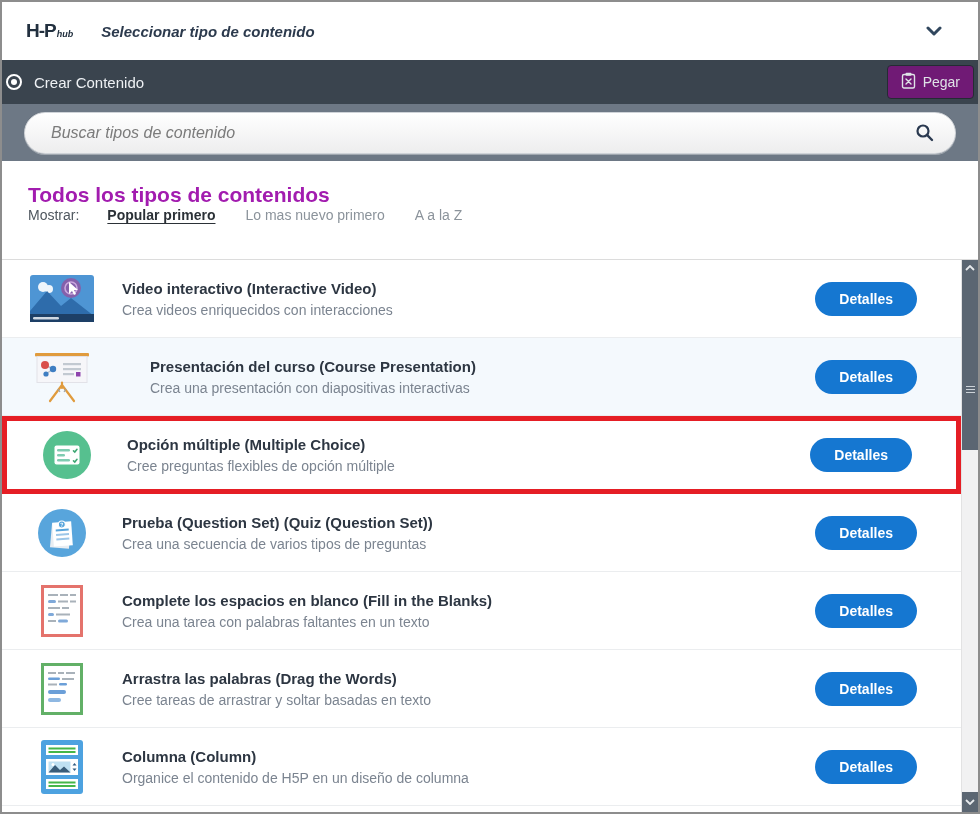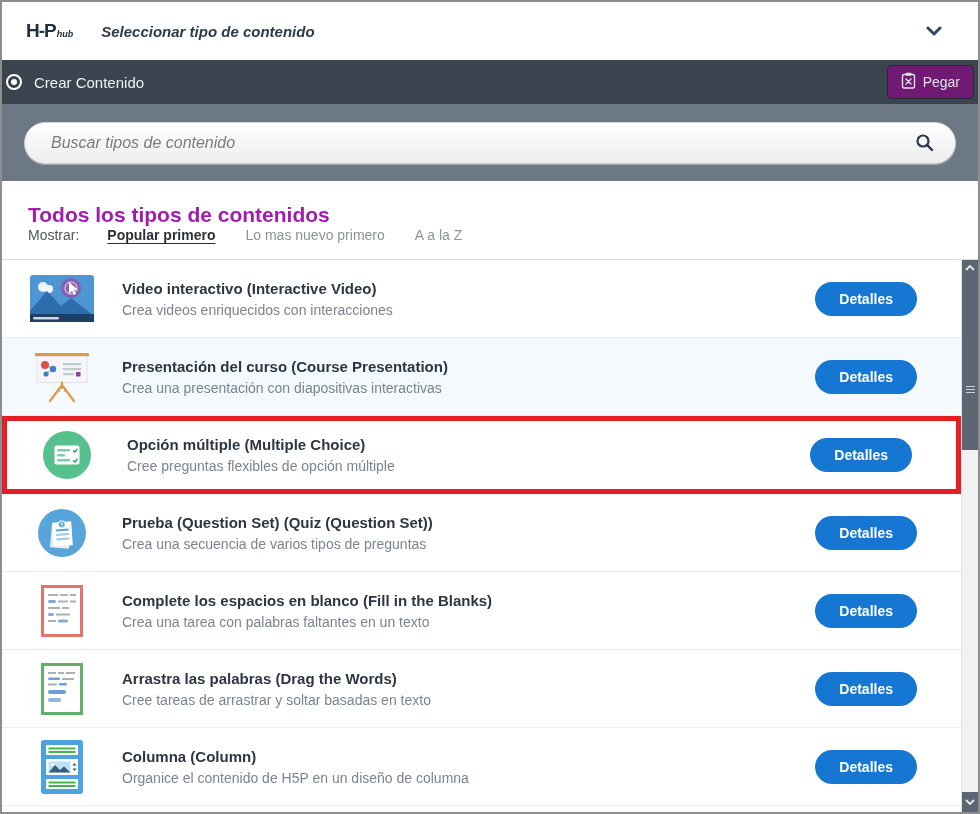--- a/index.html
+++ b/index.html
@@ -15,42 +15,42 @@
 
   
   .createbar { height:44px; background:#3a444e; display:flex; align-items:center; padding:0 4px; }
   .radio-icon { width:16px; height:16px; border:2px solid #fff; border-radius:50%; position:relative; flex:none; }
   .radio-icon::after { content:""; position:absolute; left:3px; top:3px; width:6px; height:6px; background:#fff; border-radius:50%; }
   .create-label { color:#eef1f4; font-size:15px; margin-left:12px; }
   .paste-btn { margin-left:auto; background:#701a75; border:1px solid #242c33; border-radius:4px; color:#dfe3e7;
                font-size:14px; padding:6px 13px; display:flex; align-items:center; gap:7px; cursor:pointer; }
 
   
-  .searchbar { height:77px; background:#6d7885; display:flex; align-items:center; padding:0 22px; }
+  .searchbar { height:57px; background:#6d7885; display:flex; align-items:center; padding:0 22px; }
   .search-wrap { position:relative; flex:1; height:42px; border-radius:21px;
                  box-shadow:0 1px 0 rgba(255,255,255,.35), inset 0 1px 2px rgba(0,0,0,.25); }
   .search-input { width:100%; height:42px; border-radius:21px; border:1px solid #cfd3d8; outline:none;
                   background:linear-gradient(#ffffff,#ededee); padding:0 48px 0 26px;
                   font-family:"Liberation Sans", sans-serif; font-size:16px; font-style:italic; color:#444; }
   .search-input::placeholder { color:#7b7b7b; opacity:1; }
   .search-icon { position:absolute; right:20px; top:10px; }
 
   
   .content-head { padding:22px 26px 0 26px; background:#fff; height:95px; }
   .content-title { font-size:21px; font-weight:bold; color:#a21caf; }
   .sort-row { display:flex; align-items:center; font-size:14px; }
   .sort-label { color:#4e565e; margin-right:28px; }
   .sort-opt { margin-right:30px; color:#8b939b; cursor:pointer; }
   .sort-opt.active { color:#2b3137; font-weight:bold; text-decoration:underline; text-underline-offset:3px; }
 
   
   .list { position:absolute; top:257px; left:0; right:0; bottom:0; border-top:1px solid #dcdcdc; background:#fff; }
   .rows { margin-right:17px; }
   .row { display:flex; align-items:center; min-height:78px; padding:0 24px; border-bottom:1px solid #ebedef; background:#fff; }
-  .row.shaded { background:#f4f9fd; }
+  .row.shaded { background:#f4f9fd;gap:28px; }
   .row.highlighted { border:5px solid #e51e25; }
   .row-icon { width:72px; flex:none; display:flex; justify-content:center; align-items:center; }
   .row-text { flex:1; margin-left:24px; padding-right:12px; }
   .row-title { font-size:15px; font-weight:bold; color:#2d3642; margin-bottom:5px; }
   .row-desc { font-size:14px; color:#7b8490; }
   .details-btn { flex:none; margin-left:auto; margin-right:20px; background:#1577d1; color:#fff; border:none;
                  font-family:"Liberation Sans", sans-serif; font-weight:bold; font-size:14px;
                  padding:9px 24px; border-radius:17px; cursor:pointer; }
 
   

